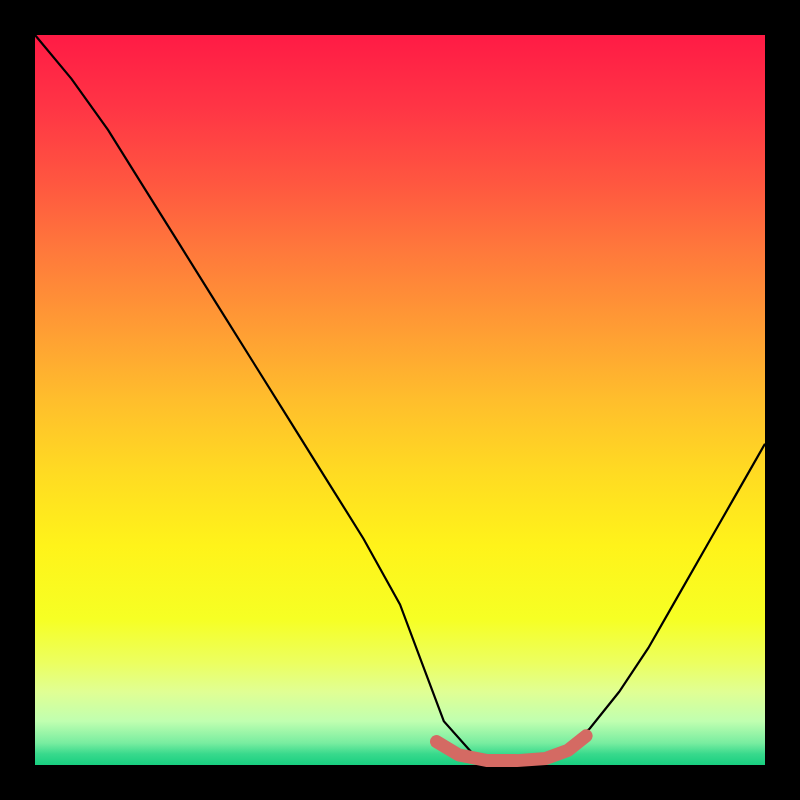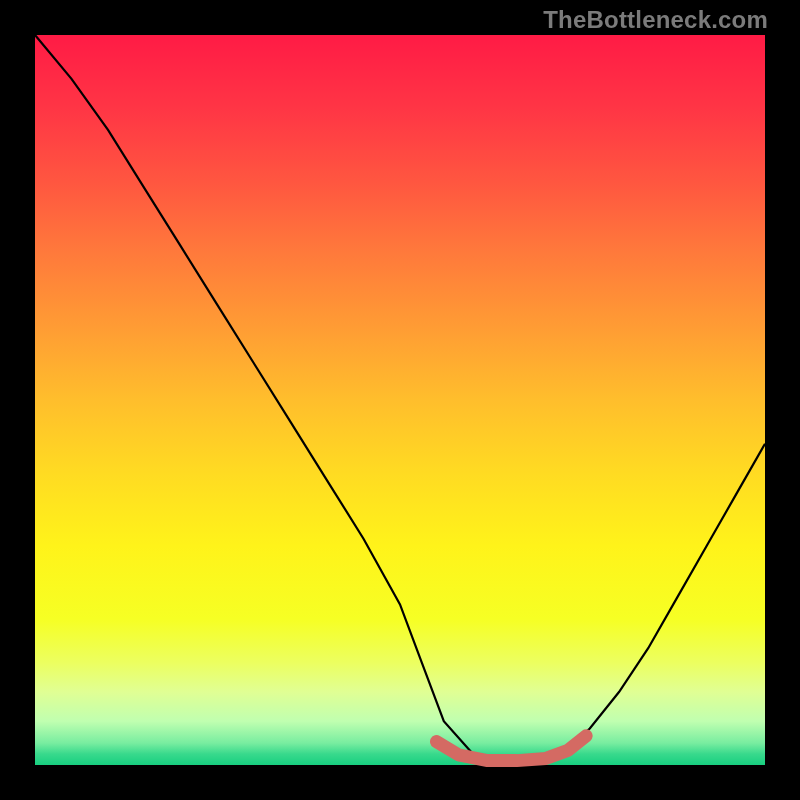--- a/index.html
+++ b/index.html
@@ -47,21 +47,20 @@
     font-size: 24px;
     font-weight: 600;
     letter-spacing: 0.2px;
   }
 </style>
 </head>
 <body>
 
 <div class="stage">
 
-  <div class="watermark">TheBottleneck.com</div>
 
   <div class="plot-area">
     <svg class="gradient-bg" viewBox="0 0 100 100" preserveAspectRatio="none">
       <defs>
         <linearGradient id="bg-grad" x1="0" y1="0" x2="0" y2="1">
             <stop offset="0%" stop-color="#ff1b45"></stop>
             <stop offset="10%" stop-color="#ff3545"></stop>
             <stop offset="20%" stop-color="#ff5640"></stop>
             <stop offset="30%" stop-color="#ff7a3b"></stop>
             <stop offset="40%" stop-color="#ff9c34"></stop>

